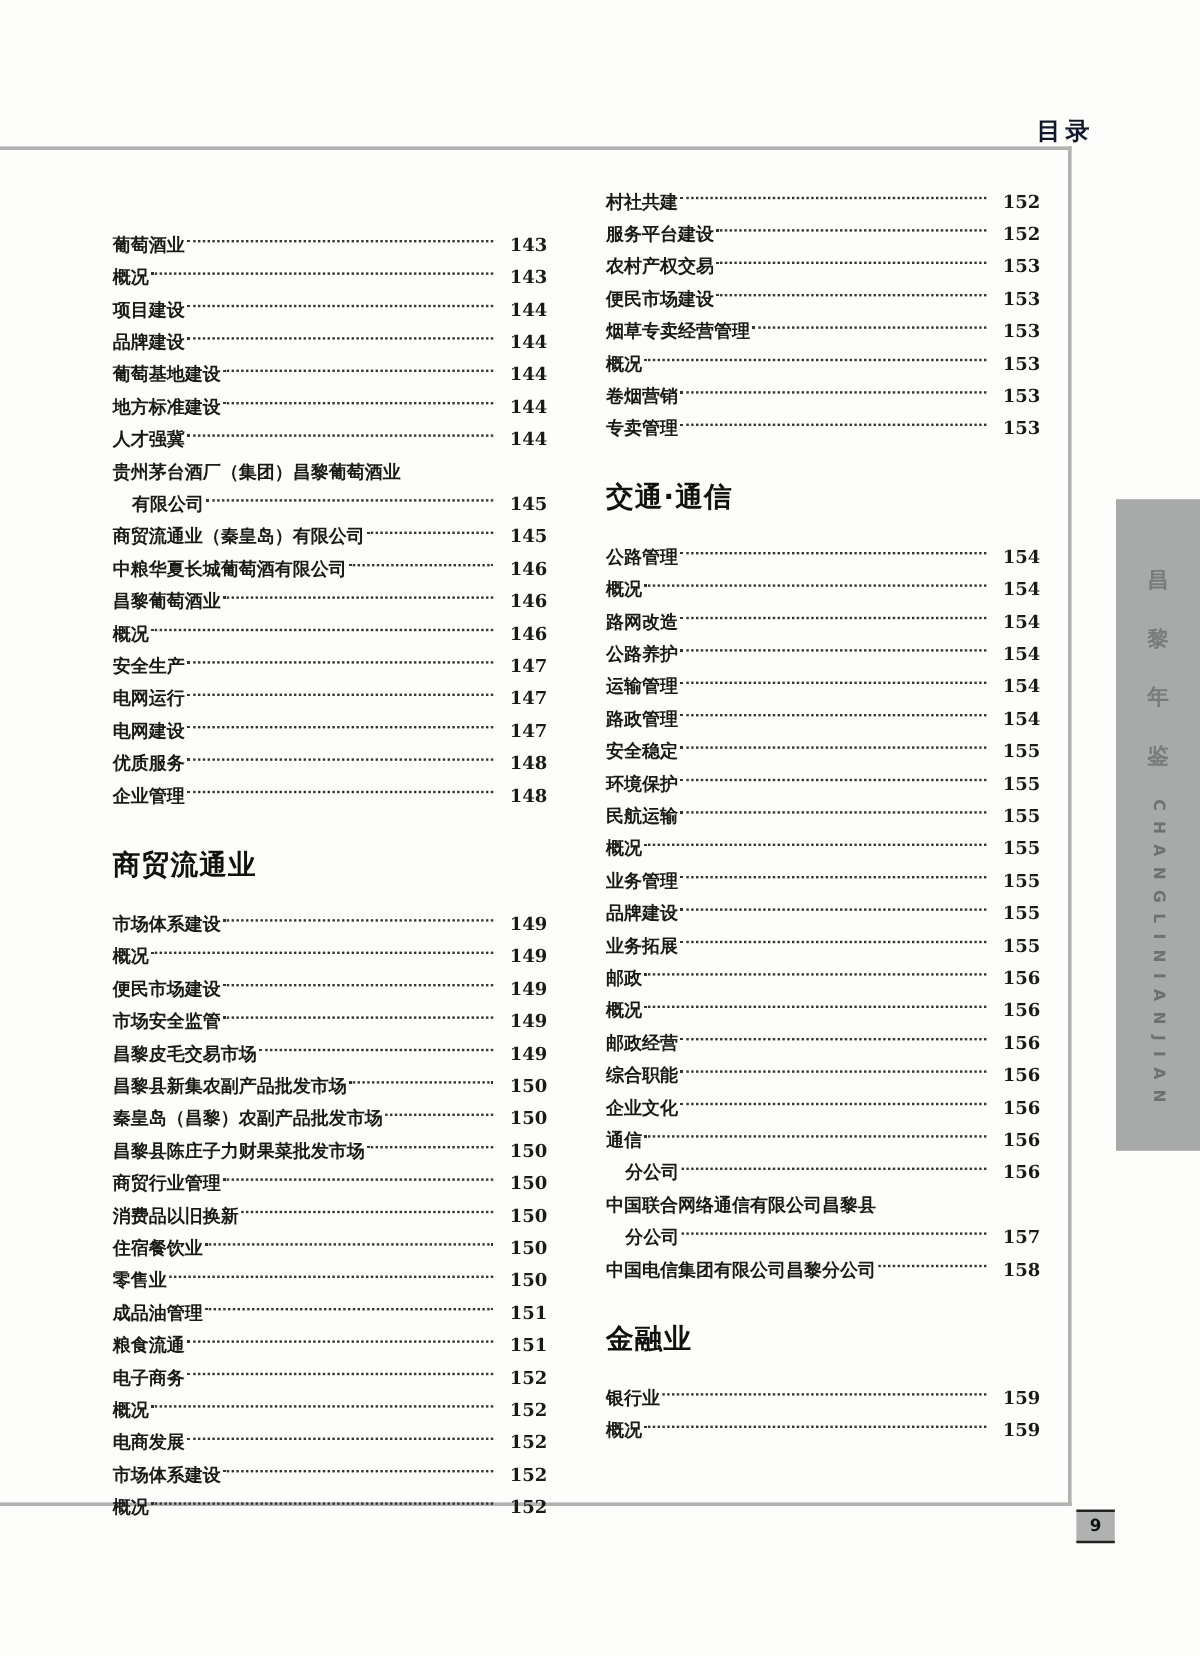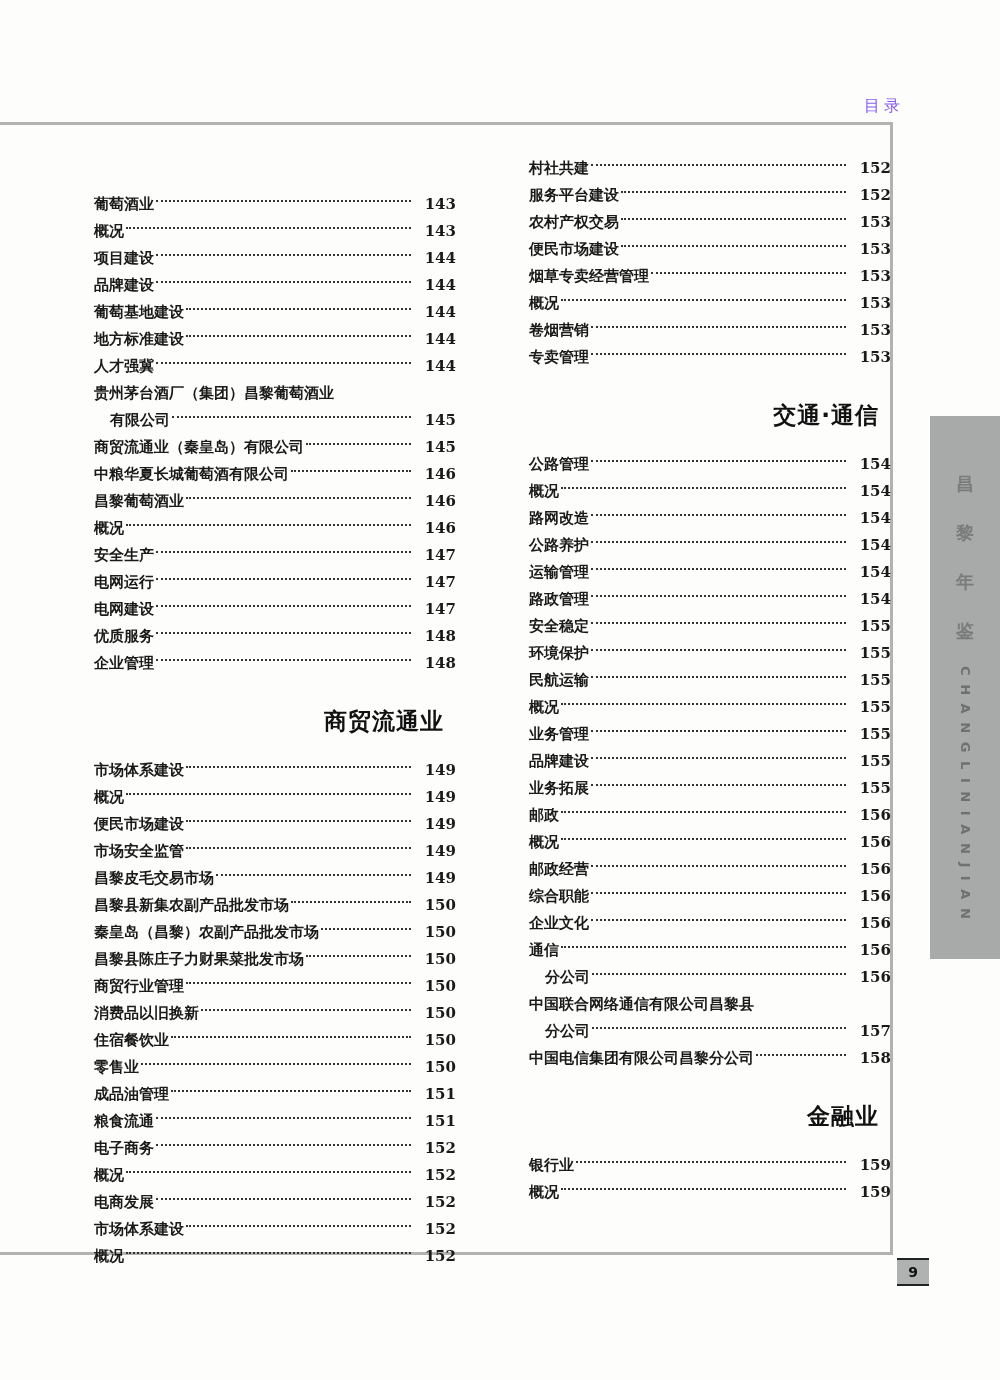--- a/index.html
+++ b/index.html
@@ -4,48 +4,48 @@
 <style>
   html, body { margin: 0; padding: 0; }
   body {
     width: 1000px; height: 1380px; position: relative; overflow: hidden;
     background: #fdfdfb;
     font-family: "DejaVu Sans", sans-serif;
     color: #1a1a1a;
   }
   .header-title {
     position: absolute; left: 864px; top: 96px;
-    font-size: 16px; font-weight: normal; letter-spacing: 4px; color: #8b5cf6;
+    font-size: 20px; font-weight: bold; letter-spacing: 4px; color: #0f172a;
   }
   .frame {
     position: absolute; left: 0; top: 122px; width: 893px; height: 1133px;
     border-top: 3px solid #b2b2b2; border-right: 3px solid #b2b2b2; border-bottom: 3px solid #b2b2b2;
     box-sizing: border-box;
   }
   .col { position: absolute; width: 350px; }
   .col-left { left: 94px; top: 155px; margin-top: 36px; }
-  .col-right { left: 505px; top: 155px; margin-left: 24px; }
+  .col-right { left: 505px; top: 155px; }
   .entry {
     display: flex; align-items: baseline; height: 27px; line-height: 27px;
     font-size: 15px; font-weight: bold; white-space: nowrap;
   }
   .entry .label { flex: 0 0 auto; }
   .entry .dots {
     flex: 1 1 auto; overflow: hidden; margin: 0 2px;
     border-bottom: 2px dotted #333; height: 0; position: relative; top: -4px; align-self: center;
     margin-right: 14px;
   }
   .entry .page {
     flex: 0 0 30px; text-align: right;
     font-family: "DejaVu Serif", serif; font-size: 15px; font-weight: bold;
     margin-right: -12px;
   }
   .entry.indent .label { padding-left: 16px; }
   .section-title {
-    height: 56px; line-height: 56px; text-align: right; padding-top: 16px; padding-bottom: 8px;
+    height: 56px; line-height: 56px; text-align: left; padding-top: 16px; padding-bottom: 8px;
     font-size: 23px; font-weight: bold; letter-spacing: 1px; color: #111;
     margin-left: 0; width: 350px;
   }
   .side-tab {
     position: absolute; left: 930px; top: 416px; width: 70px; height: 543px;
     background: #a8a9a9;
     display: flex; flex-direction: column; align-items: center;
   }
   .side-tab .cn {
     font-size: 18px; font-weight: bold; color: #7a7b7b; margin-top: 22px; line-height: 27px;

